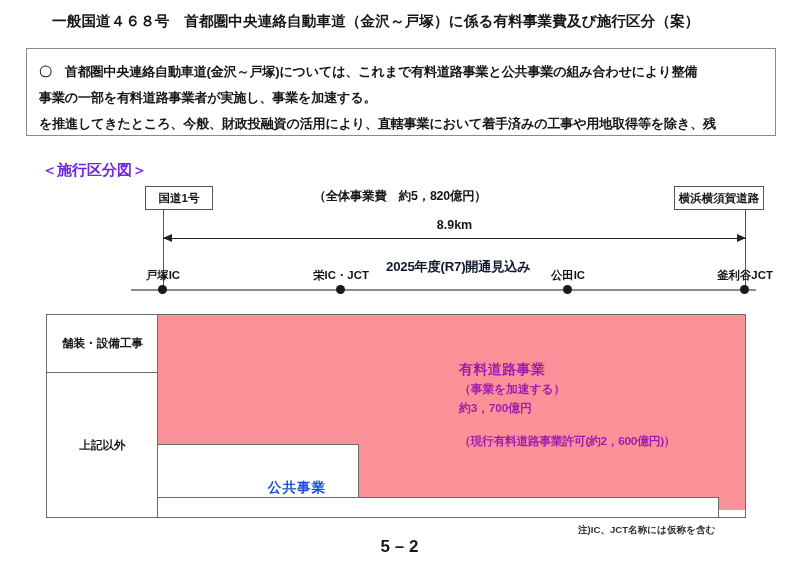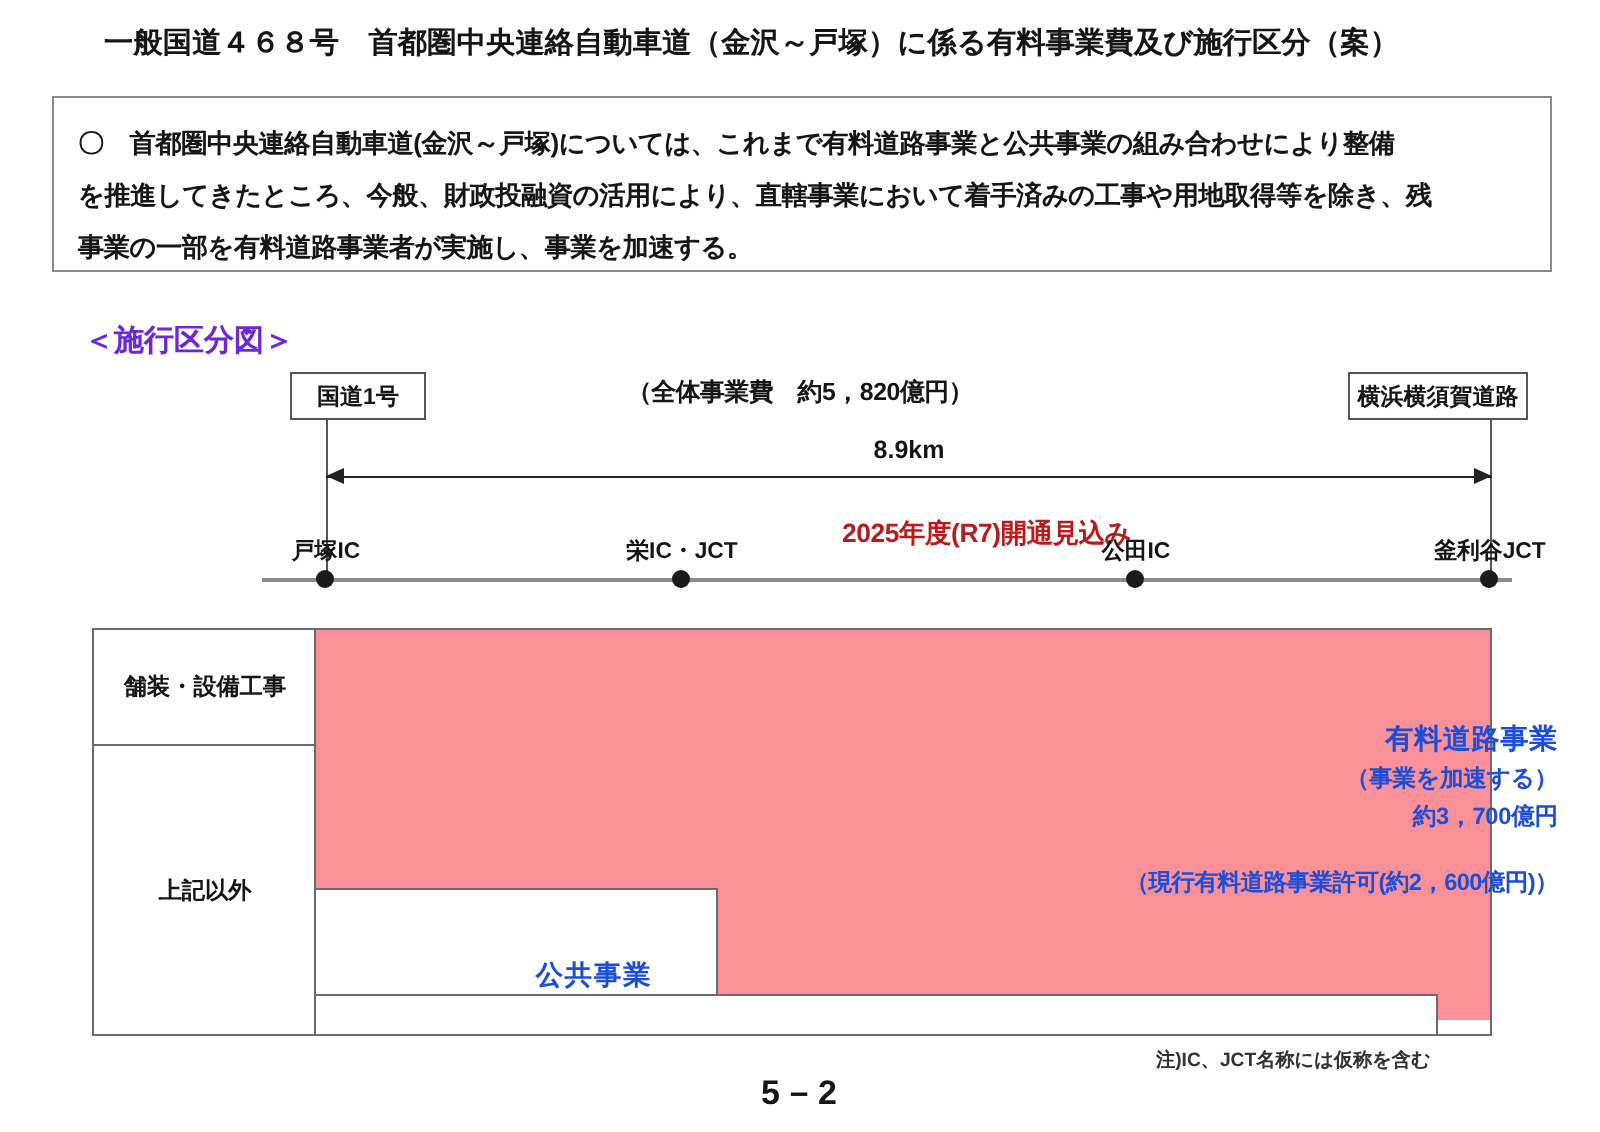--- a/index.html
+++ b/index.html
@@ -153,24 +153,23 @@
     color: #161616;
   }
 
   
   .opening-note {
     position: absolute;
     left: 386px;
     top: 258px;
     font-size: 13.2px;
     font-weight: 700;
-    color: #b91c1c;
+    color: #0f172a;
     white-space: nowrap;
     letter-spacing: -0.2px;
-    margin-left: 35px;
   }
 
   
   .ic-axis {
     position: absolute;
     left: 131px;
     top: 289px;
     width: 625px;
     height: 2px;
     background: #8c8c8c;
@@ -288,22 +287,22 @@
     top: 58px;
     height: 144px;
   }
 
   
   .toll-text {
     position: absolute;
     left: 412px;
     top: 46px;
     width: 320px;
-    text-align: right;
-    color: #1d4ed8;
+    text-align: left;
+    color: #a21caf;
   }
   .toll-title {
     font-size: 14px;
     font-weight: 700;
     letter-spacing: 0.4px;
   }
   .toll-sub {
     font-size: 11.8px;
     font-weight: 700;
     margin-top: 3px;
@@ -361,22 +360,22 @@
 </style>
 </head>
 <body>
 
 <div class="page">
 
   <div class="doc-title">一般国道４６８号　首都圏中央連絡自動車道（金沢～戸塚）に係る有料事業費及び施行区分（案）</div>
 
   <div class="summary-box">
     <div class="summary-line first">〇　首都圏中央連絡自動車道(金沢～戸塚)については、これまで有料道路事業と公共事業の組み合わせにより整備</div>
+    <div class="summary-line">事業の一部を有料道路事業者が実施し、事業を加速する。</div>
     <div class="summary-line">を推進してきたところ、今般、財政投融資の活用により、直轄事業において着手済みの工事や用地取得等を除き、残</div>
-    <div class="summary-line">事業の一部を有料道路事業者が実施し、事業を加速する。</div>
   </div>
 
   <div class="section-heading">＜施行区分図＞</div>
 
   <div class="endpoint-box" id="box-left">国道1号</div>
   <div class="endpoint-box" id="box-right">横浜横須賀道路</div>
 
   <div class="total-cost">（全体事業費　約5，820億円）</div>
 
   <div class="drop-line" id="drop-left"></div>

